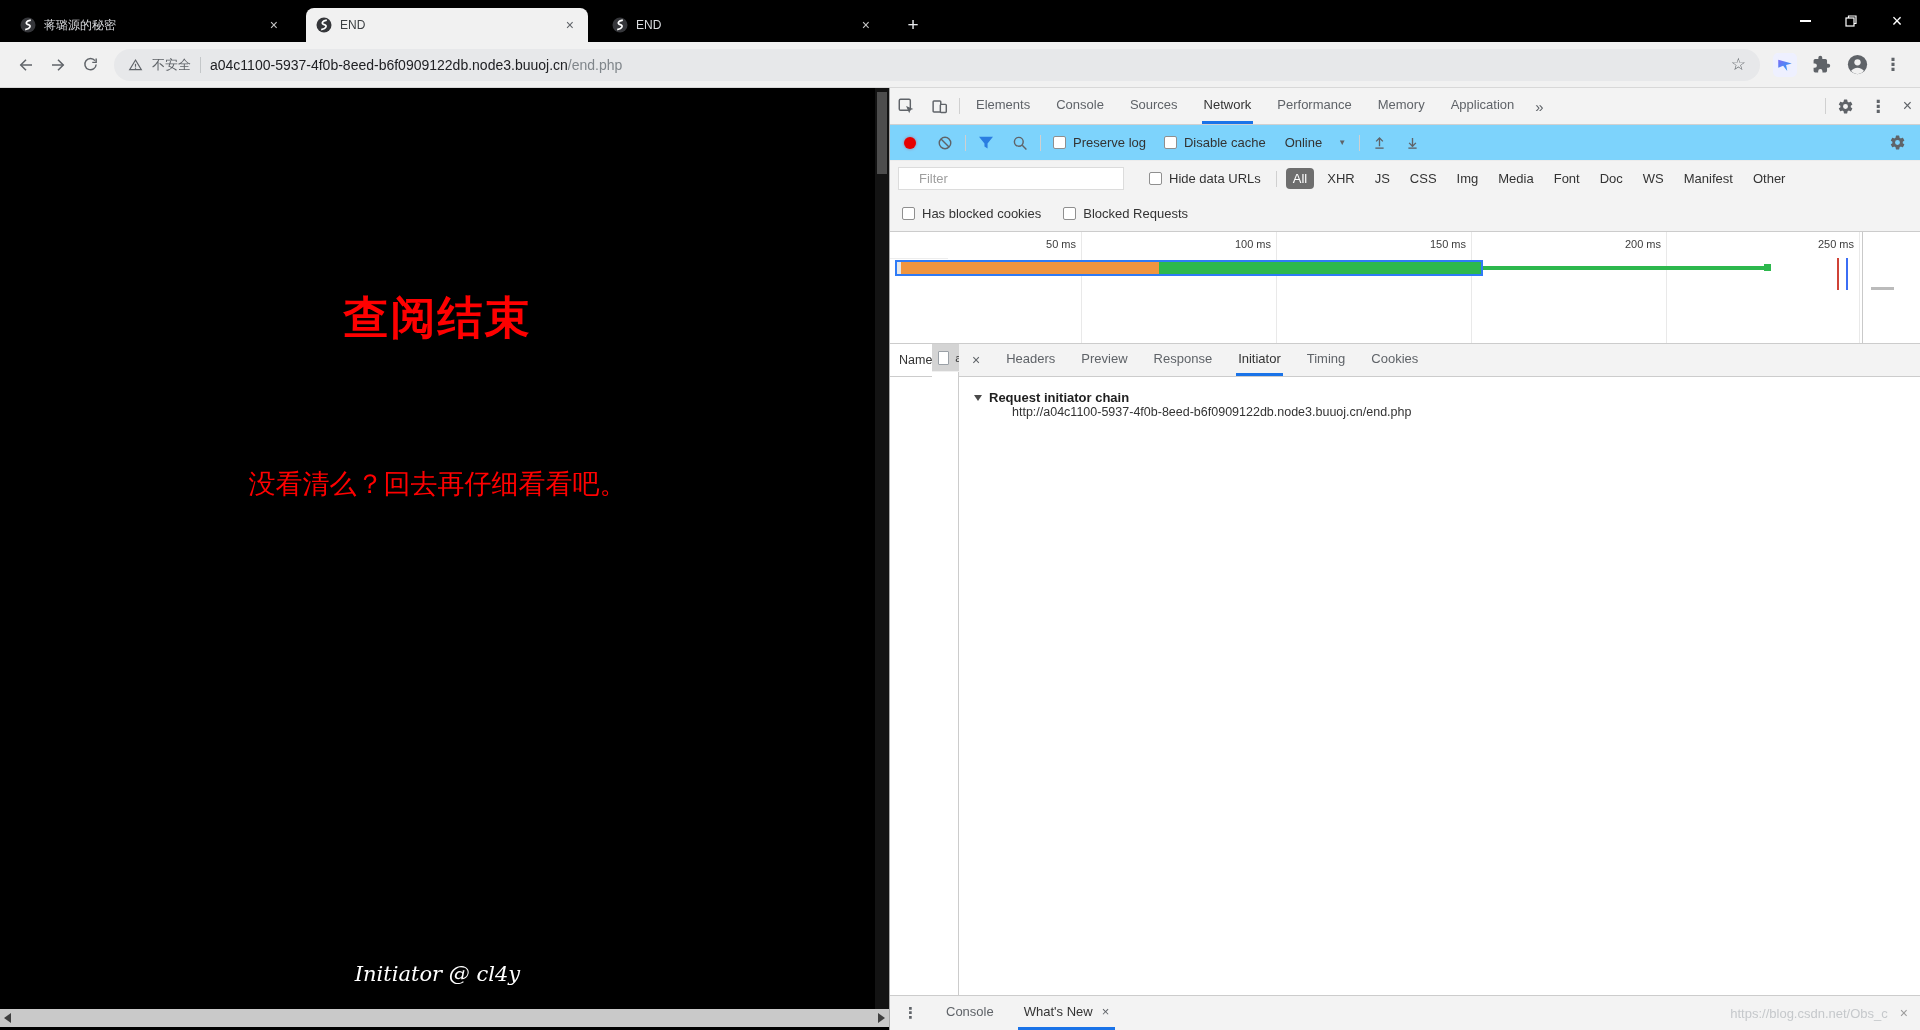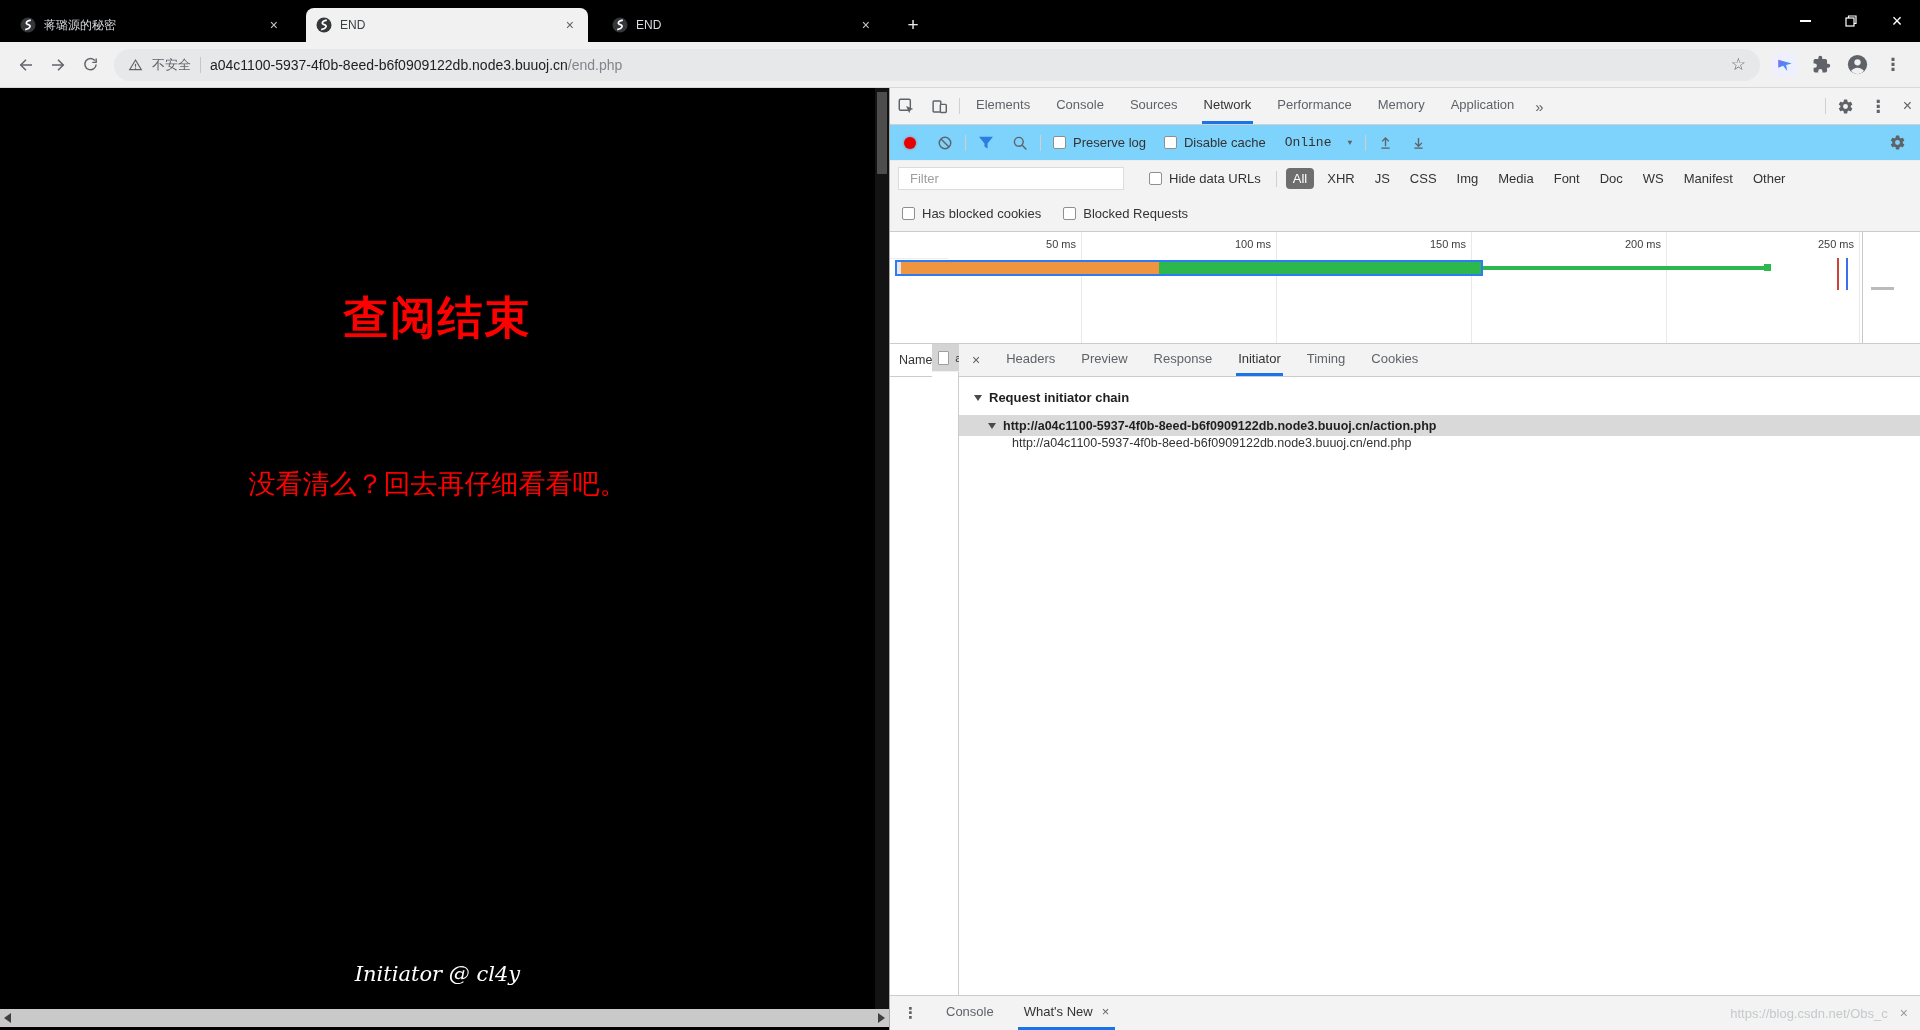--- a/index.html
+++ b/index.html
@@ -55,26 +55,26 @@
   .dt-tab.active { color:#333; border-bottom-color:#1a73e8; }
   .dt-tab-more { display:flex; align-items:center; padding:0 8px; color:#5f6368; font-size:15px; }
   .dt-tabbar-right { margin-left:auto; display:flex; align-items:stretch; }
   .x-glyph { font-size:16px; color:#5f6368; line-height:1; }
 
   .dt-toolbar { height:36px; min-height:36px; background:#7dd3fc; border-bottom:1px solid #ececec; display:flex; align-items:center; padding-left:10px; }
   .record-dot { width:12px; height:12px; border-radius:50%; background:#e60000; margin:0 12px 0 4px; box-shadow:0 0 3px rgba(230,0,0,.45); }
   .tb-icon { display:flex; align-items:center; justify-content:center; padding:0 9px; }
   .checkbox { width:13px; height:13px; border:1px solid #8f8f8f; border-radius:2px; background:#fff; margin-right:7px; flex:none; }
   .tb-check { display:flex; align-items:center; margin:0 9px; }
-  .throttle { display:flex; align-items:center; margin:0 10px;font-family:Liberation Mono, monospace; }
+  .throttle { display:flex; align-items:center; margin:0 10px; }
   .dd-arrow { font-size:8px; color:#5f6368; margin-left:16px; }
   .tb-spacer { flex:1; }
 
   .dt-filterrow { height:35px; min-height:35px; background:#f3f3f3; display:flex; align-items:center; padding-left:8px; }
-  .filter-input { width:226px; height:23px; border:1px solid #dcdcdc; background:#fff; font-size:13px; padding:0 11px; margin-right:16px; outline:none; color:#333; font-family:inherit; }
+  .filter-input { width:226px; height:23px; border:1px solid #dcdcdc; background:#fff; font-size:13px; padding:0 20px; margin-right:16px; outline:none; color:#333; font-family:inherit; }
   .filter-input::placeholder { color:#9e9e9e; }
   .type-pill { padding:3px 7px; margin:5px 3px; color:#333; border-radius:4px; }
   .type-pill.active { background:#6e6e6e; color:#fff; }
 
   .dt-blockedrow { height:36px; min-height:36px; background:#f3f3f3; border-bottom:1px solid #ccc; display:flex; align-items:center; padding-left:12px; gap:22px; }
   .blk-check { display:flex; align-items:center; }
 
   .dt-timeline { height:112px; min-height:112px; position:relative; background:#fff; border-bottom:1px solid #ccc; overflow:hidden; }
   .grid { position:absolute; top:0; bottom:0; width:1px; background:#e9e9e9; }
   .tick { position:absolute; top:6px; width:70px; text-align:right; font-size:11px; color:#3c3c3c; }
@@ -420,24 +420,20 @@
         <div class="dtab">Response</div>
         <div class="dtab active">Initiator</div>
         <div class="dtab">Timing</div>
         <div class="dtab">Cookies</div>
       </div>
       <div class="initiator">
         <div class="init-header">
           <span class="caret"></span>
           <span>Request initiator chain</span>
         </div>
-        <div class="chain1">
-          <span class="caret"></span>
-          <span>http://a04c1100-5937-4f0b-8eed-b6f0909122db.node3.buuoj.cn/action.php</span>
-        </div>
         <div class="chain2">
           <span>http://a04c1100-5937-4f0b-8eed-b6f0909122db.node3.buuoj.cn/end.php</span>
         </div>
       </div>
     </div>
   </div>
 
   <div class="dt-drawer">
     <div class="drawer-dots">⋮</div>
     <div class="drawer-tab">Console</div>

